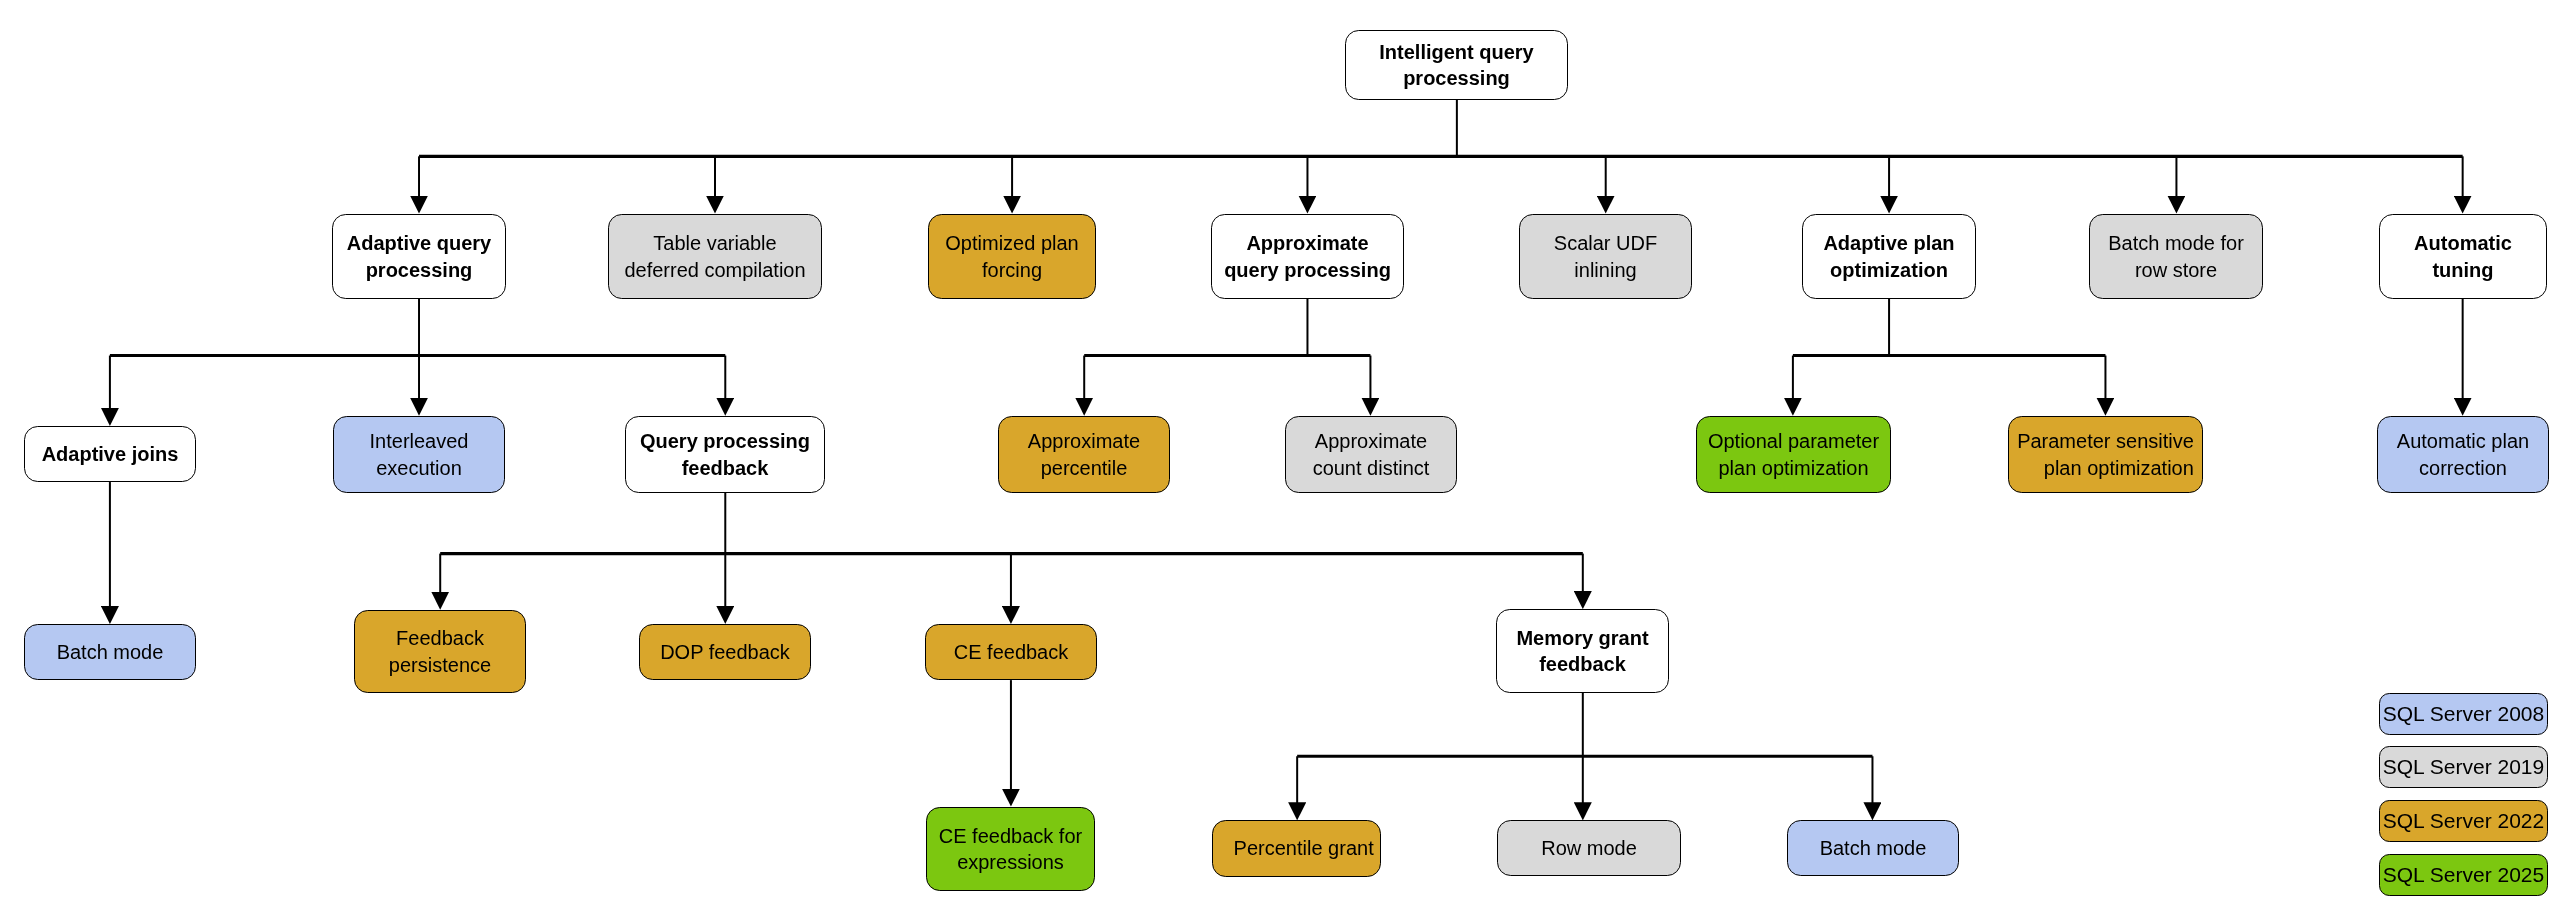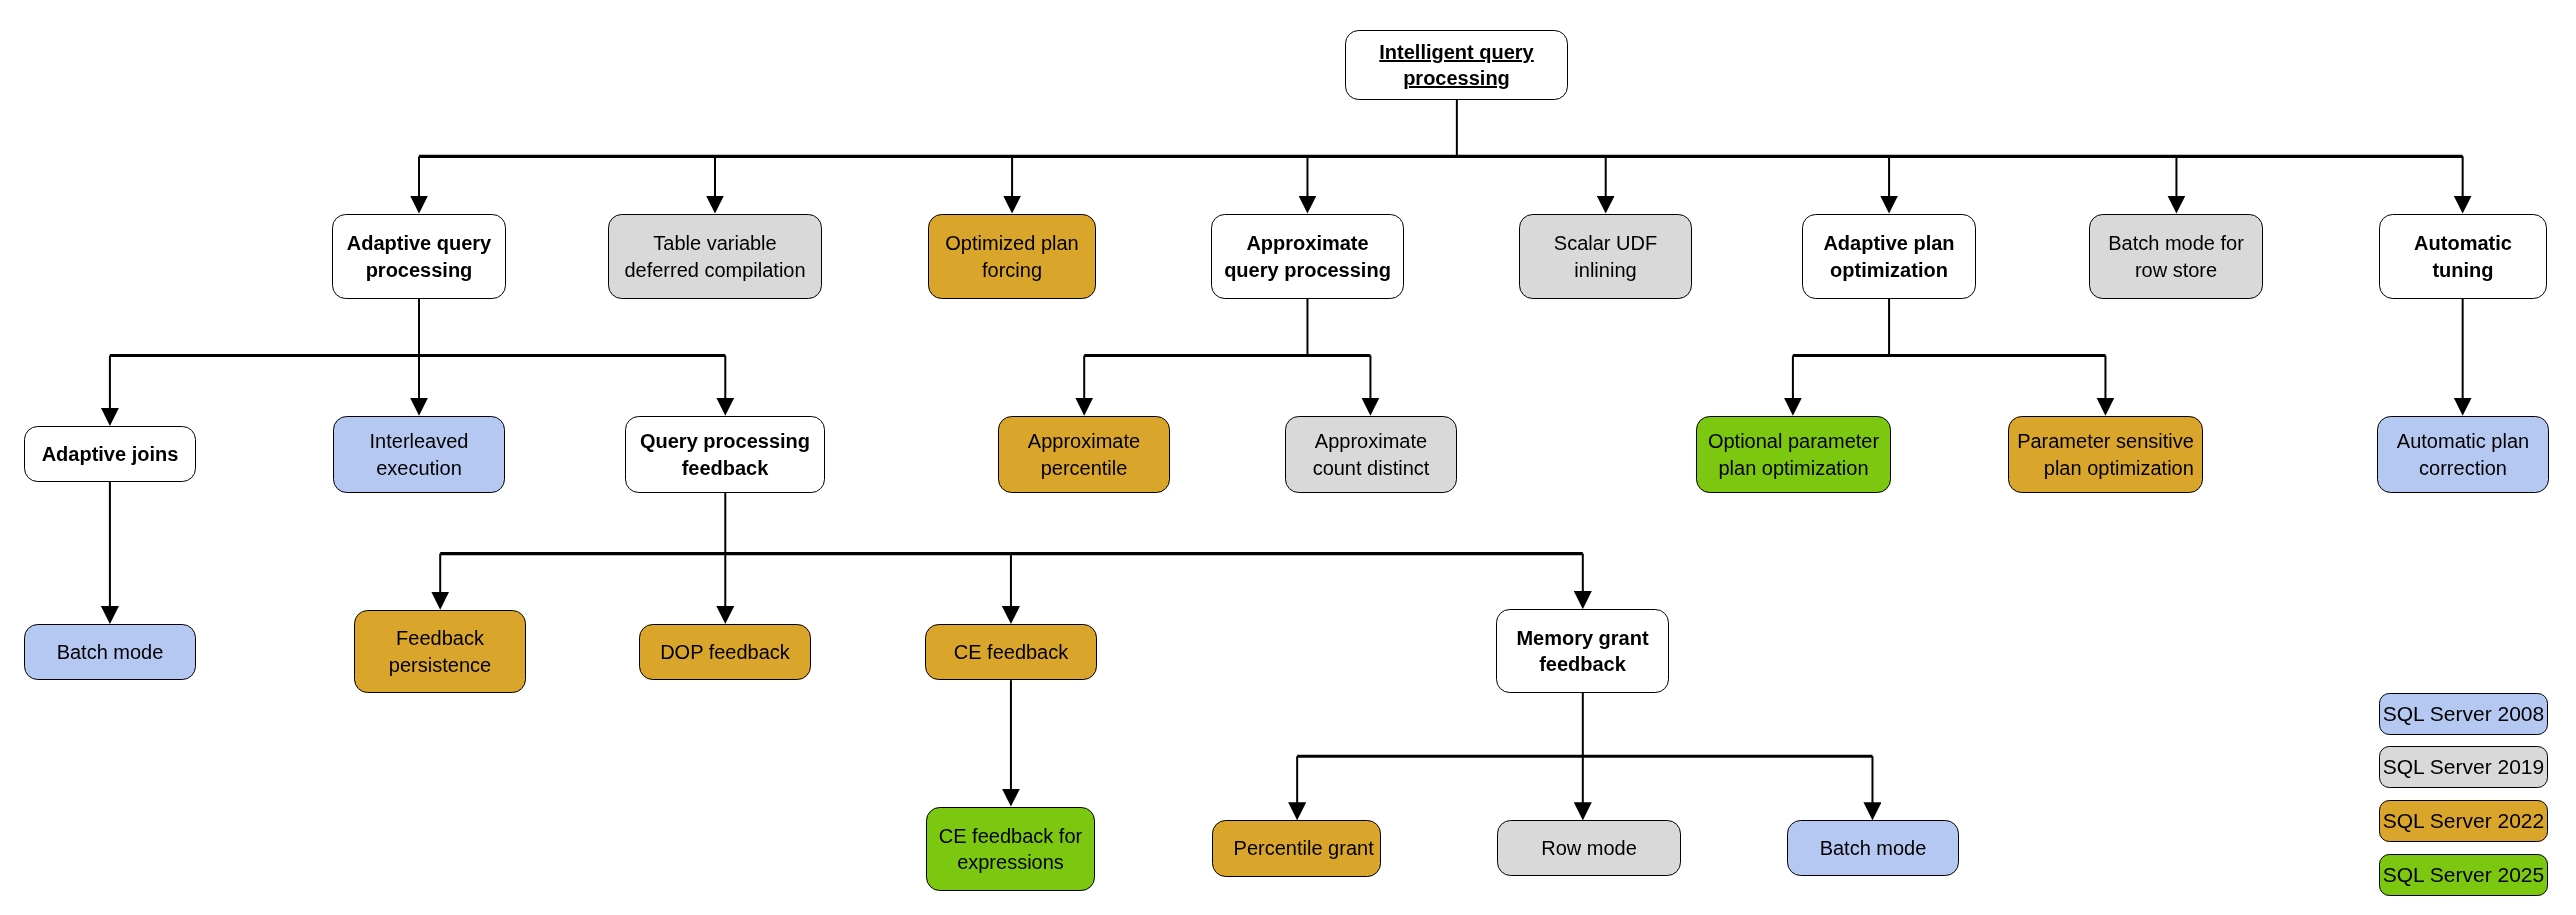--- a/index.html
+++ b/index.html
@@ -71,21 +71,21 @@
     <line x1="1766" y1="967" x2="1766" y2="1083" stroke-width="3.5" marker-end="url(#arrow)"></line>
     <line x1="2765" y1="967" x2="2765" y2="1057" stroke-width="3.5" marker-end="url(#arrow)"></line>
 
     <line x1="1766" y1="1188" x2="1766" y2="1402" stroke-width="3.5" marker-end="url(#arrow)"></line>
     <line x1="2266" y1="1321" x2="2266" y2="1426" stroke-width="3.5" marker-end="url(#arrow)"></line>
     <line x1="2765" y1="1321" x2="2765" y2="1426" stroke-width="3.5" marker-end="url(#arrow)"></line>
     <line x1="3271" y1="1321" x2="3271" y2="1426" stroke-width="3.5" marker-end="url(#arrow)"></line>
   </g>
 </svg>
 
-<div class="node bold" style="left: 1345px; top: 30px; width: 223px; height: 70px; background: rgb(255, 255, 255); text-decoration: underline;">
+<div class="node bold" style="left: 1345px; top: 30px; width: 223px; height: 70px; background: rgb(255, 255, 255);">
   <span class="lbl">Intelligent query
 processing</span>
 </div>
 
 <div class="node bold" style="left: 332px; top: 214px; width: 174px; height: 85px; background: rgb(255, 255, 255);">
   <span class="lbl">Adaptive query
 processing</span>
 </div>
 <div class="node" style="left: 608px; top: 214px; width: 214px; height: 85px; background: rgb(217, 217, 217);">
   <span class="lbl">Table variable

